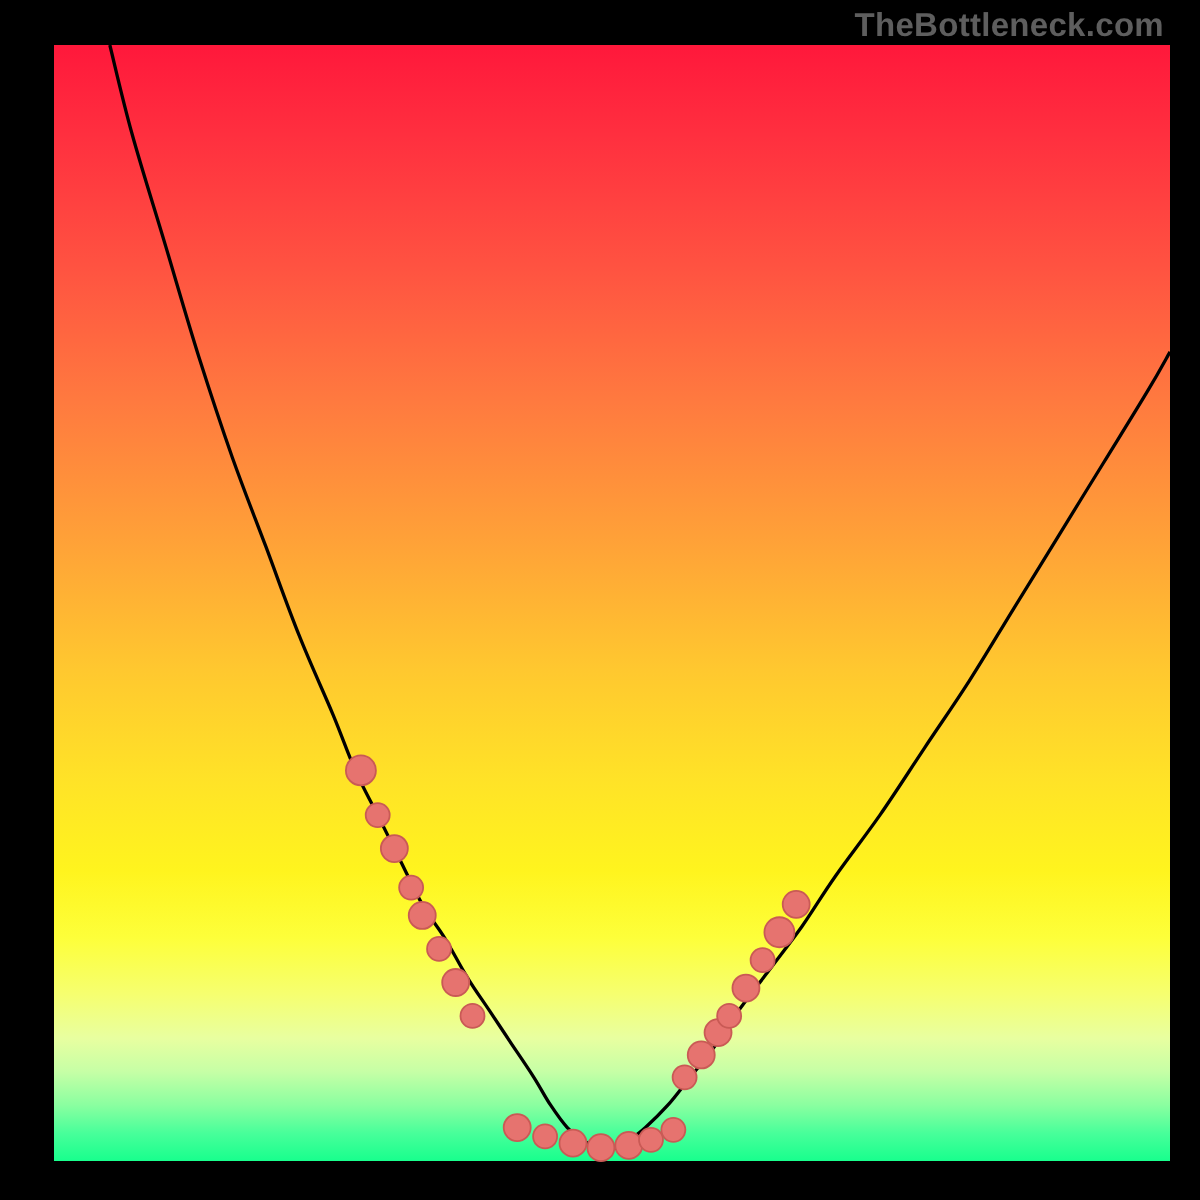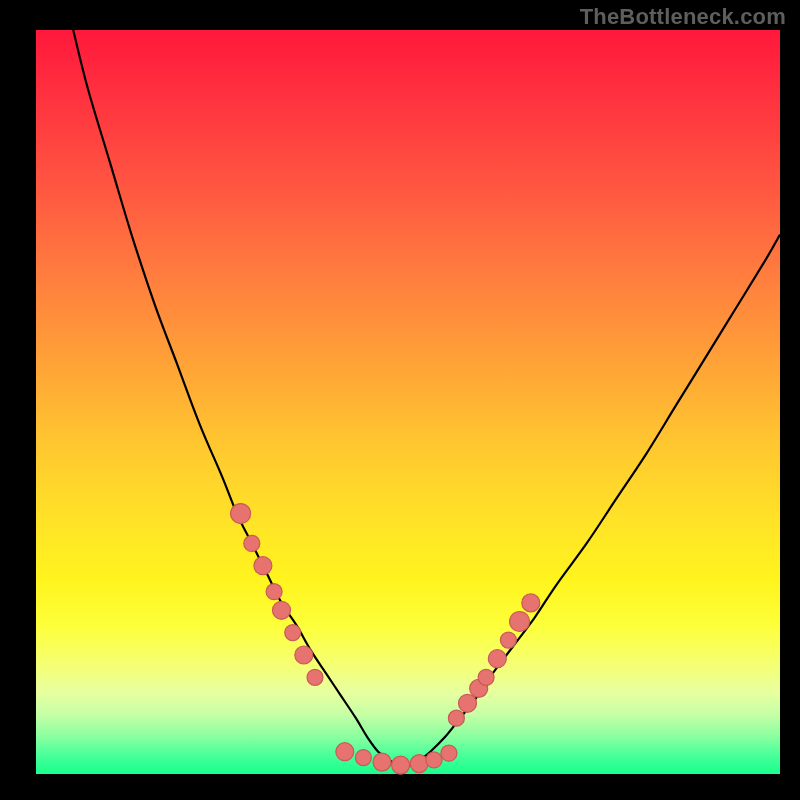--- a/index.html
+++ b/index.html
@@ -13,21 +13,21 @@
   }
   .frame {
     position: relative;
     width: 800px;
     height: 800px;
     background: #000;
   }
   .watermark {
     position: absolute;
     top: 4px;
-    right: 14px;
+    right: 24px;
     color: #5e5e5e;
     font-size: 22px;
     font-weight: 600;
     letter-spacing: 0.2px;
     z-index: 10;
   }
   .plot-area {
     position: absolute;
     left: 36px;
     top: 30px;

